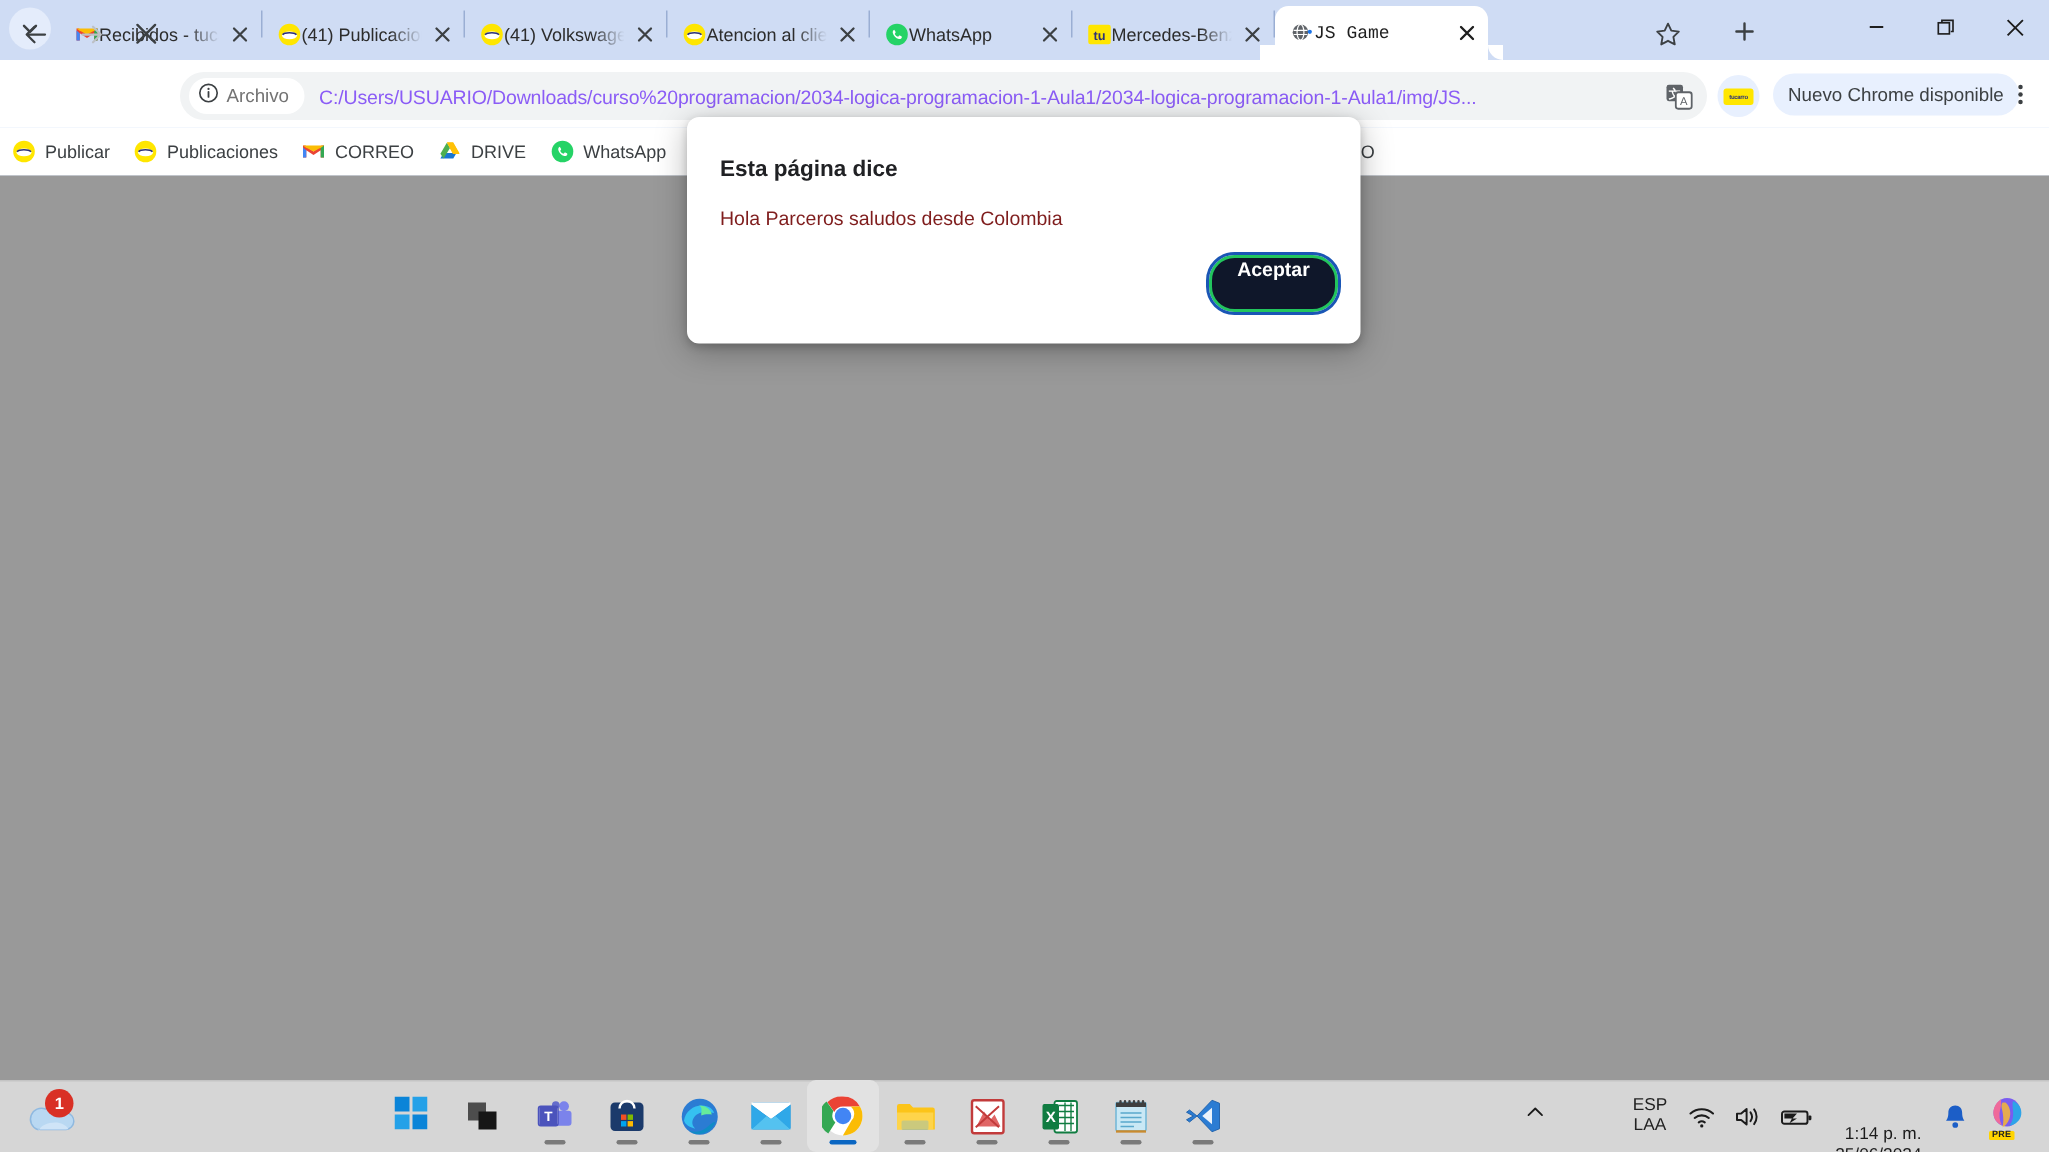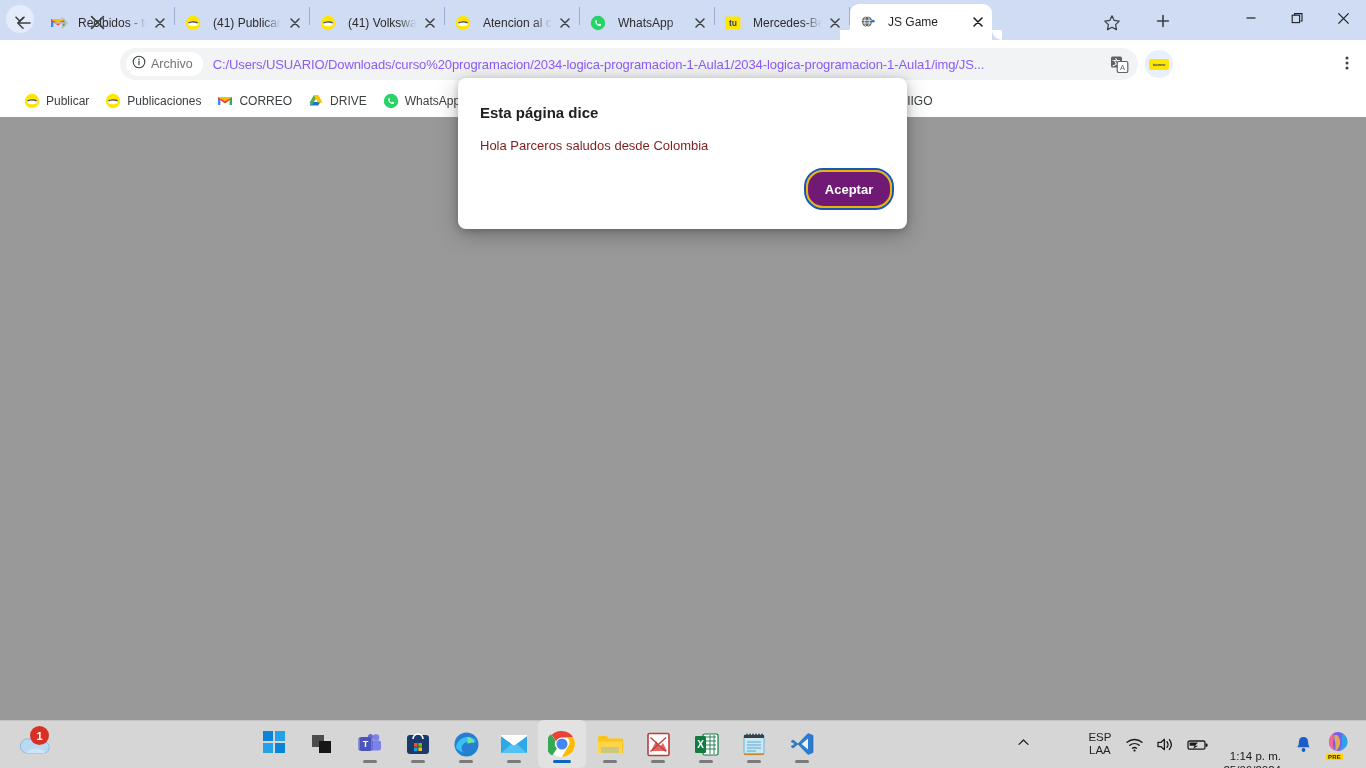--- a/index.html
+++ b/index.html
@@ -17,32 +17,32 @@
     position:absolute;left:6px;top:5px;width:28px;height:28px;border-radius:14px;
     background:#e4ecfb;display:flex;align-items:center;justify-content:center;cursor:pointer;
   }
   .tablist-btn svg{display:block;}
   .tabs{position:absolute;left:40px;top:0;height:40px;display:flex;align-items:flex-end;}
   .tab{
     position:relative;height:34px;width:134px;display:flex;align-items:center;
     padding:0 4px 0 10px;box-sizing:border-box;cursor:pointer;
     border-radius:9px 9px 0 0;
   }
-  .tab .fav{width:16px;height:16px;flex:0 0 16px;margin-right:12px;position:relative;}
+  .tab .fav{width:16px;height:16px;flex:0 0 16px;margin-right:0;position:relative;}
   .tab .ttl{
     flex:1;font-size:12px;color:#2c2c2c;white-space:nowrap;overflow:hidden;
     -webkit-mask-image:linear-gradient(to right,#000 72%,transparent 98%);
             mask-image:linear-gradient(to right,#000 72%,transparent 98%);
   }
   .tab .tclose{
     width:20px;height:20px;flex:0 0 20px;border-radius:10px;display:flex;
     align-items:center;justify-content:center;margin-left:2px;
   }
   .tab.active{background:#ffffff;height:36px;width:142px;box-shadow:0 0 0 0 transparent;}
-  .tab.active .ttl{color:#1f1f1f;}
+  .tab.active .ttl{color:#1f1f1f;font-family:Liberation Mono, monospace;}
   .tsep{width:1px;height:18px;background:#9aaed3;align-self:center;margin-bottom:8px;}
   
   .tab.active:before,.tab.active:after{
     content:"";position:absolute;bottom:0;width:10px;height:10px;background:#ffffff;
   }
   .tab.active:before{left:-10px;border-bottom-right-radius:10px;
      box-shadow:3px 3px 0 3px #ffffff;clip-path:inset(0 0 0 0);}
   .tab.active:after{right:-10px;border-bottom-left-radius:10px;}
 
   .newtab{
@@ -81,41 +81,41 @@
   .update-pill{
     position:absolute;left:1182px;top:49px;height:28px;border-radius:14px;background:#e8f0fe;
     display:flex;align-items:center;padding:0 10px;box-sizing:border-box;cursor:pointer;
   }
   .update-pill span{font-size:12.5px;color:#3c4043;white-space:nowrap;}
   .kebab{position:absolute;left:1334px;top:50px;width:26px;height:26px;display:flex;
          align-items:center;justify-content:center;cursor:pointer;}
 
   
   .bookmarks{position:absolute;left:0;top:85px;width:1366px;height:32px;background:#ffffff;
-             display:flex;align-items:center;padding-left:16px;box-sizing:border-box;}
+             display:flex;align-items:center;padding-left:0;box-sizing:border-box;}
   .bm{display:flex;align-items:center;height:24px;padding:0 8px;border-radius:4px;cursor:pointer;
       flex:0 0 auto;}
   .bm .bmi{width:16px;height:16px;margin-right:6px;flex:0 0 16px;position:relative;}
   .bm .bml{font-size:12px;color:#3c4043;white-space:nowrap;}
 
   
   .page{position:absolute;left:0;top:117px;width:1366px;height:603px;background:#999999;}
 
   
   .dlg-shadow{
     position:absolute;left:458px;top:78px;width:449px;height:151px;border-radius:8px;
     background:#ffffff;box-shadow:0 5px 22px rgba(0,0,0,.28),0 2px 6px rgba(0,0,0,.18);
     z-index:50;
   }
   .dlg-title{position:absolute;left:22px;top:26px;font-size:15px;font-weight:bold;color:#202124;}
   .dlg-msg{position:absolute;left:22px;top:60px;font-size:13px;color:#7f1d1d;}
   .dlg-ok{
     position:absolute;left:348px;top:92px;width:82px;height:34px;border-radius:17px;
-    background:#701a75;border:2px solid #eab308;outline:2px solid #1a56b5;
-    display:flex;align-items:center;justify-content:center;cursor:pointer;
+    background:#0f172a;border:2px solid #22c55e;outline:2px solid #1a56b5;
+    display:flex;justify-content:center;cursor:pointer;
   }
   .dlg-ok span{color:#ffffff;font-size:13px;font-weight:bold;}
 
   
   .taskbar{position:absolute;left:0;top:720px;width:1366px;height:48px;
            background:#d6d6d6;border-top:1px solid #c4c4c4;}
   .tb-onedrive{position:absolute;left:14px;top:727px;width:44px;height:34px;cursor:pointer;}
   .tb-badge{position:absolute;left:30px;top:726px;width:19px;height:19px;border-radius:10px;
             background:#d93025;color:#fff;font-size:11px;display:flex;align-items:center;
             justify-content:center;font-weight:bold;}
@@ -349,20 +349,23 @@
         <path d="M9 1.8 11.2 6.4 16.2 7.1 12.6 10.6 13.5 15.6 9 13.2 4.5 15.6 5.4 10.6 1.8 7.1 6.8 6.4z" fill="none" stroke="#3c4043" stroke-width="1.25" stroke-linejoin="round"></path>
       </svg>
   </div>
 
   <div class="avatar">
     <div class="ycard">
       <span>tucarro</span>
     </div>
   </div>
 
+  <div class="update-pill">
+    <span>Nuevo Chrome disponible</span>
+  </div>
 
   <div class="kebab">
     <svg width="16" height="16" viewBox="0 0 16 16">
         <circle cx="8" cy="3" r="1.5" fill="#3c4043"></circle>
         <circle cx="8" cy="8" r="1.5" fill="#3c4043"></circle>
         <circle cx="8" cy="13" r="1.5" fill="#3c4043"></circle>
       </svg>
   </div>
 
   <div class="bookmarks">

